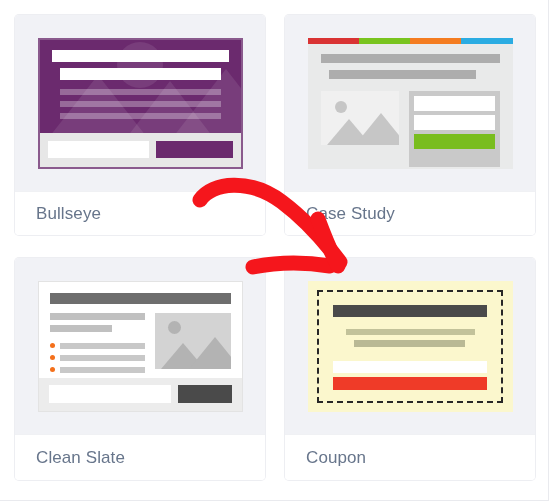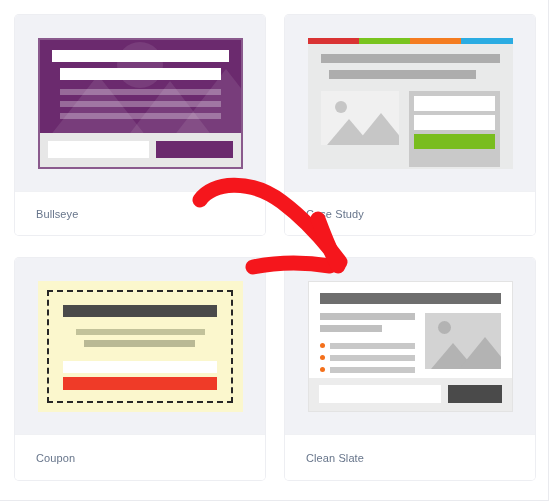--- a/index.html
+++ b/index.html
@@ -54,21 +54,21 @@
   }
   .label-bar {
     flex: 1 1 auto;
     background: #ffffff;
     display: flex;
     align-items: center;
     padding-left: 21px;
     border-top: 1px solid #f0f1f4;
   }
   .label-text {
-    font-size: 11px;
+    font-size: 17px;
     color: #67758b;
     letter-spacing: .1px;
   }
 
   
   .mock { position: relative; overflow: hidden; }
 
   
   .mock-bullseye {
     width: 205px; height: 131px;
@@ -251,37 +251,20 @@
             <div class="case-form">
               <div class="case-inp"></div>
               <div class="case-inp"></div>
               <div class="case-btn"></div>
             </div>
           </div>
         </div>
       </div>
       <div class="label-bar">
         <span class="label-text">Case Study</span>
-      </div>
-    </div>
-
-    <div class="card">
-      <div class="thumb">
-        <div class="mock mock-coupon">
-          <div class="coupon-inner">
-            <div class="coup-h1"></div>
-            <div class="coup-l1"></div>
-            <div class="coup-l2"></div>
-            <div class="coup-inp"></div>
-            <div class="coup-btn"></div>
-          </div>
-        </div>
-      </div>
-      <div class="label-bar">
-        <span class="label-text">Coupon</span>
       </div>
     </div>
 
     <div class="card">
       <div class="thumb">
         <div class="mock mock-clean">
           <div class="clean-pad">
             <div class="clean-h1"></div>
             <div class="clean-cols">
               <div class="clean-left">
@@ -311,20 +294,37 @@
             <div class="clean-input"></div>
             <div class="clean-btn"></div>
           </div>
         </div>
       </div>
       <div class="label-bar">
         <span class="label-text">Clean Slate</span>
       </div>
     </div>
 
+    <div class="card">
+      <div class="thumb">
+        <div class="mock mock-coupon">
+          <div class="coupon-inner">
+            <div class="coup-h1"></div>
+            <div class="coup-l1"></div>
+            <div class="coup-l2"></div>
+            <div class="coup-inp"></div>
+            <div class="coup-btn"></div>
+          </div>
+        </div>
+      </div>
+      <div class="label-bar">
+        <span class="label-text">Coupon</span>
+      </div>
+    </div>
+
   </div>
 
   <svg id="arrow" viewBox="0 0 550 502">
     <path d="M200,200 C212,182 250,178 282,202 C310,223 328,246 340,262" fill="none" stroke="#f5161c" stroke-width="15" stroke-linecap="round"></path>
     <path d="M253,267 C278,262 305,262 330,266" fill="none" stroke="#f5161c" stroke-width="15" stroke-linecap="round"></path>
     <path d="M318,219 C325,238 331,252 338,266" fill="none" stroke="#f5161c" stroke-width="15" stroke-linecap="round"></path>
   </svg>
 </div>
 
 </body></html>

